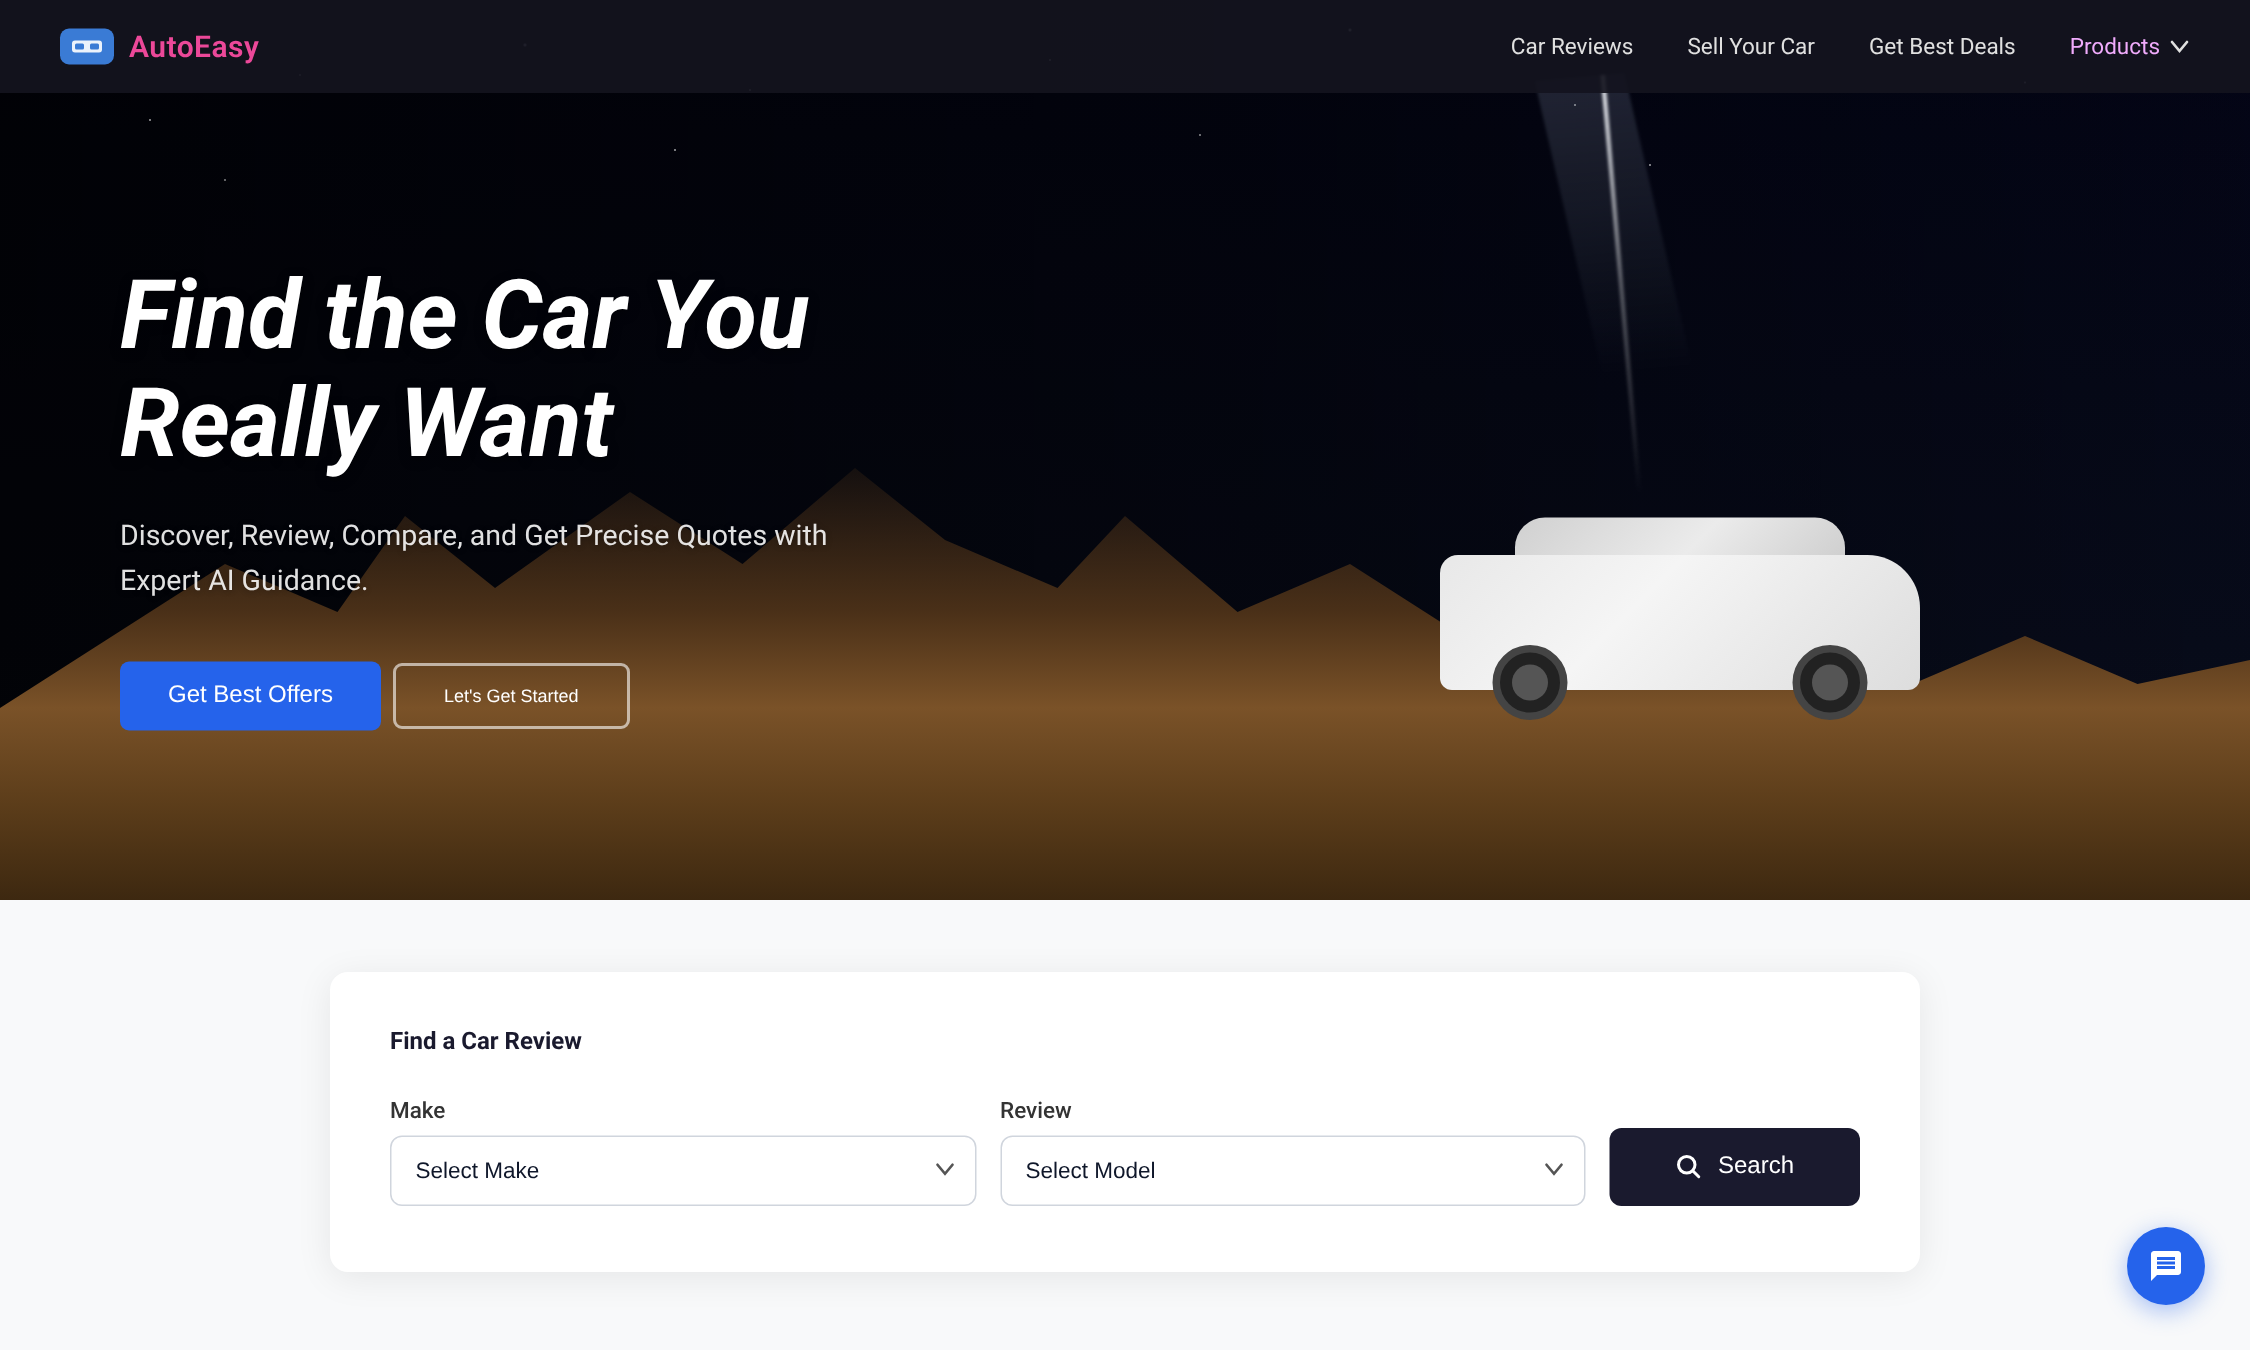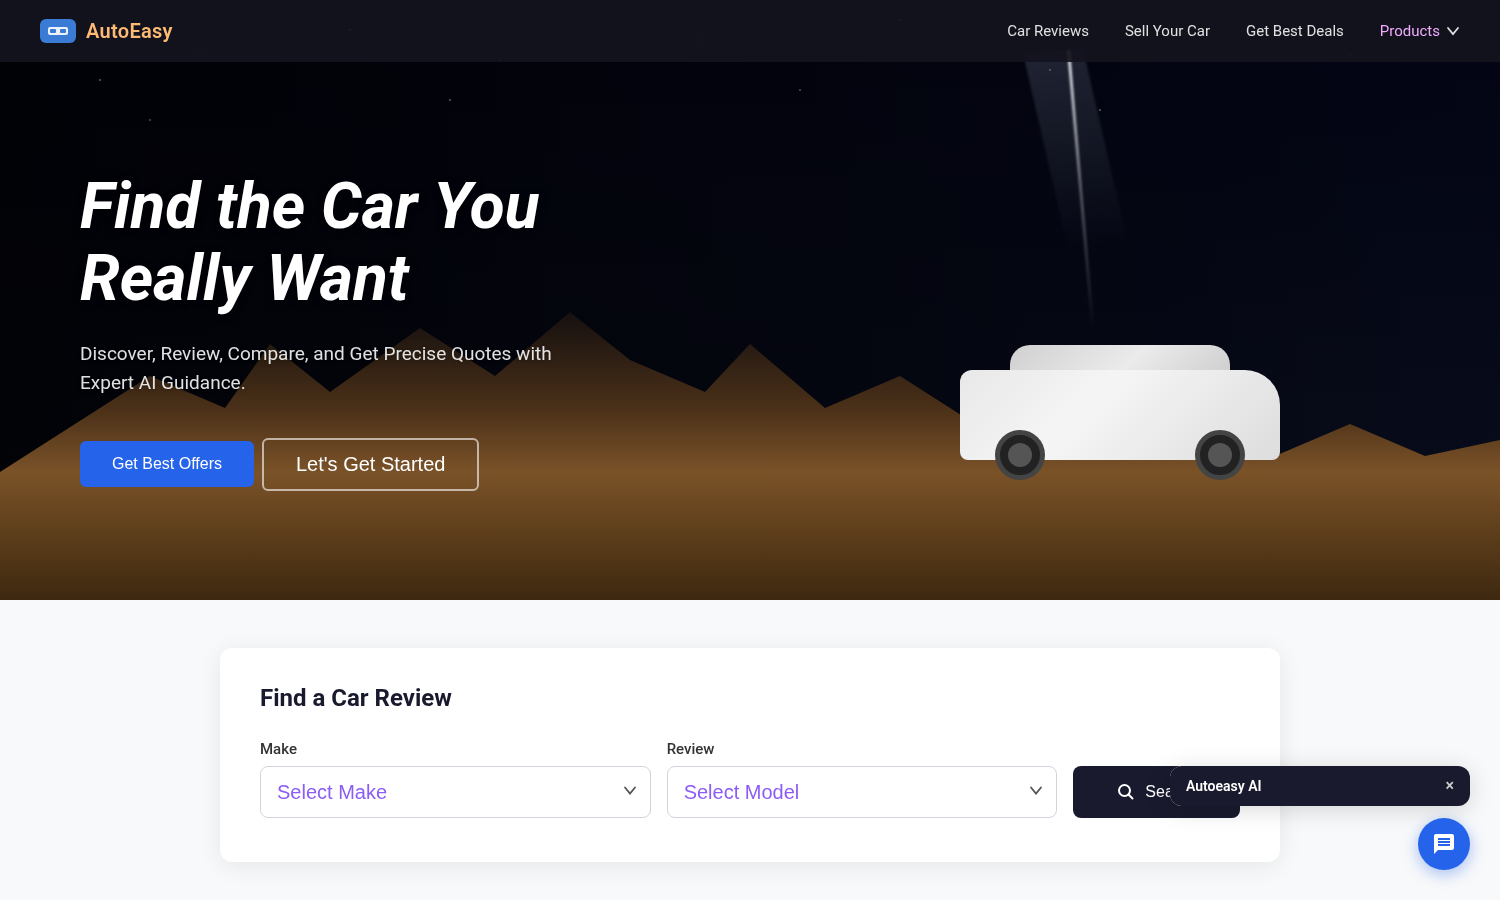--- a/index.html
+++ b/index.html
@@ -16,21 +16,21 @@
     .navbar-logo {
       display: flex; align-items: center; gap: 10px;
     }
     .logo-icon {
       background: #3a7bd5; border-radius: 6px;
       width: 36px; height: 24px;
       display: flex; align-items: center; justify-content: center;
     }
     .logo-icon svg { width: 22px; height: 14px; }
     .logo-text {
-      color: #fdba74; font-size: 20px; font-weight: 600; letter-spacing: 0.3px;
+      color: #ec4899; font-size: 20px; font-weight: 600; letter-spacing: 0.3px;
     }
     .navbar-links {
       display: flex; align-items: center; gap: 36px;
     }
     .navbar-links a {
       color: #e0e0e0; text-decoration: none; font-size: 15px; font-weight: 400;
       cursor: pointer;
     }
     .nav-products {
       display: flex; align-items: center; gap: 6px; color: #f0abfc; font-size: 15px; cursor: pointer;
@@ -162,40 +162,40 @@
     .hero-buttons {
       display: flex; gap: 8px; align-items: center;
     }
     .btn-primary {
       background: #2563eb; color: #fff; border: none; border-radius: 6px;
       padding: 14px 32px; font-size: 16px; font-weight: 500; cursor: pointer;
       transition: background 0.2s;
     }
     .btn-secondary {
       background: transparent; color: #fff; border: 2px solid rgba(255,255,255,0.6); border-radius: 6px;
-      padding: 13px 32px; font-size: 20px; font-weight: 500; cursor: pointer;
+      padding: 13px 32px; font-size: 12px; font-weight: 500; cursor: pointer;
       transition: border-color 0.2s;
     }
 
     
     .review-section {
       background: #f8f9fa;
       padding: 48px 0 60px 0;
       position: relative;
     }
     .review-card {
       background: #fff;
       border-radius: 12px;
       box-shadow: 0 4px 24px rgba(0,0,0,0.08);
       margin: 0 auto;
       max-width: 1060px;
       padding: 36px 40px 44px 40px;
     }
     .review-card-title {
-      font-size: 24px; font-weight: 700; color: #1a1a2e; margin-bottom: 28px;
+      font-size: 16px; font-weight: 700; color: #1a1a2e; margin-bottom: 28px;
     }
     .review-form {
       display: flex; gap: 16px; align-items: flex-end;
     }
     .form-group {
       display: flex; flex-direction: column; gap: 8px;
     }
     .form-group label {
       font-size: 15px; font-weight: 500; color: #333;
     }
@@ -203,22 +203,22 @@
     .form-group-model { flex: 1; }
     .select-wrapper {
       position: relative;
     }
     .select-wrapper select {
       width: 100%;
       appearance: none;
       border: 1.5px solid #d0d5dd;
       border-radius: 8px;
       padding: 14px 44px 14px 16px;
-      font-size: 20px;
-      color: #8b5cf6;
+      font-size: 15px;
+      color: #0f172a;
       background: #fff;
       cursor: pointer;
       outline: none;
       min-width: 290px;
     }
     .select-chevron {
       position: absolute; right: 14px; top: 50%; transform: translateY(-50%);
       pointer-events: none; color: #666;
     }
     .search-btn {
@@ -354,23 +354,19 @@
           <path d="M11.5 11.5l4 4" stroke="white" stroke-width="2" stroke-linecap="round"></path>
         </svg>
         <span>Search</span>
       </button>
     </div>
   </div>
 </section>
 
 <div class="chat-widget">
   <div class="chat-bubble">
-    <div class="chat-header">
-      <span>Autoeasy AI</span>
-      <span class="chat-close">×</span>
-    </div>
   </div>
   <div class="chat-fab">
     <svg viewBox="0 0 24 24" xmlns="http://www.w3.org/2000/svg">
       <path d="M20 2H4C2.9 2 2 2.9 2 4v18l4-4h14c1.1 0 2-.9 2-2V4c0-1.1-.9-2-2-2zm-2 12H6v-2h12v2zm0-3H6V9h12v2zm0-3H6V6h12v2z"></path>
     </svg>
   </div>
 </div>
 
 </body></html>

